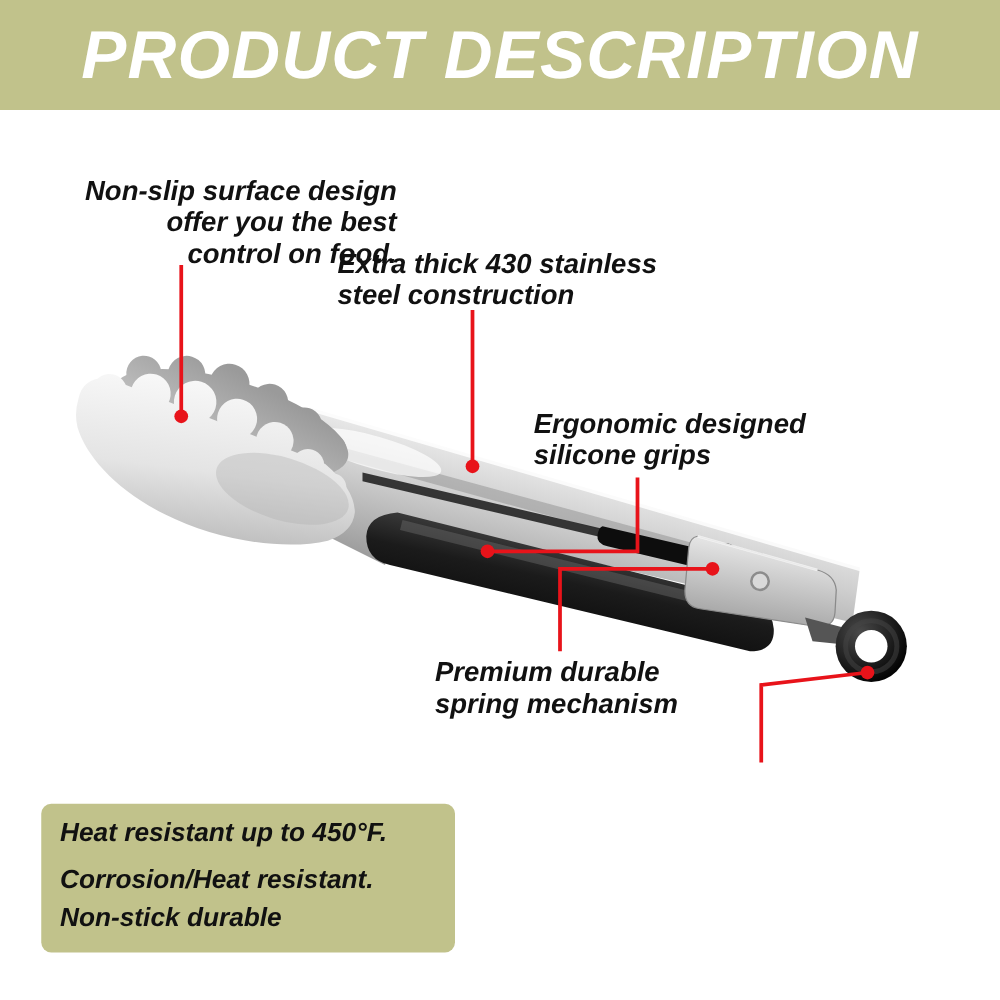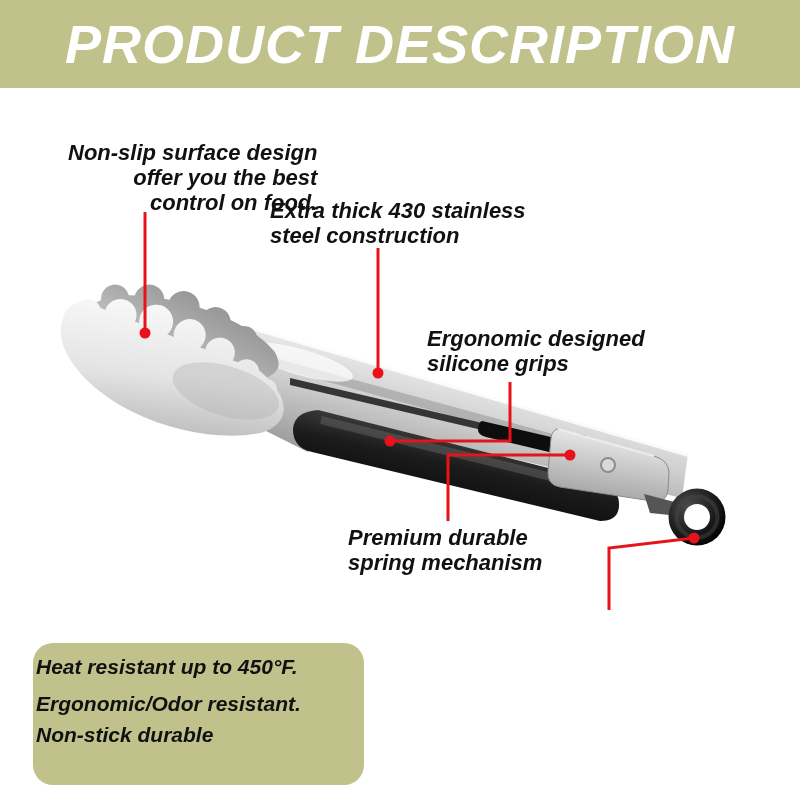--- a/index.html
+++ b/index.html
@@ -13,22 +13,22 @@
   .banner .title{font-style:italic;font-weight:bold;font-size:54px;letter-spacing:1px;
           color:var(--banner-text);white-space:nowrap;}
   .scene{position:absolute;left:0;top:0;width:800px;height:800px;}
   .ann{position:absolute;font-style:italic;font-weight:bold;font-size:22px;line-height:25px;
        color:var(--ink);white-space:pre-line;}
   .ann-nonslip{left:68px;top:140px;text-align:right;}
   .ann-steel{left:270px;top:198px;}
   .ann-grips{left:427px;top:326px;}
   .ann-spring{left:348px;top:525px;}
   .ann-ring{left:490px;top:614px;}
-  .info-box{position:absolute;left:33px;top:643px;width:331px;height:142px;background:var(--banner);
-       border-radius:20px;box-sizing:border-box;padding:13px 3px;}
+  .info-box{position:absolute;left:33px;top:643px;width:331px;height:119px;background:var(--banner);
+       border-radius:8px;box-sizing:border-box;padding:13px 15px;}
   .info-line{font-style:italic;font-weight:bold;font-size:21px;line-height:22px;color:var(--ink);}
   .info-line + .info-line{margin-top:15px;}
   .info-line:last-child{margin-top:9px;}
   .leader{stroke:var(--accent);stroke-width:3;fill:none;}
   .leader-dot{fill:var(--accent);}
 </style>
 </head>
 <body>
 
 <div class="page">
@@ -141,17 +141,17 @@
 control on food.</div>
   <div class="ann ann-steel">Extra thick 430 stainless
 steel construction</div>
   <div class="ann ann-spring">Premium durable
 spring mechanism</div>
   <div class="ann ann-grips">Ergonomic designed
 silicone grips</div>
 
   <div class="info-box">
     <div class="info-line">Heat resistant up to 450°F.</div>
-    <div class="info-line">Ergonomic/Odor resistant.</div>
+    <div class="info-line">Corrosion/Heat resistant.</div>
     <div class="info-line">Non-stick durable</div>
   </div>
 
 </div>
 
 </body></html>

